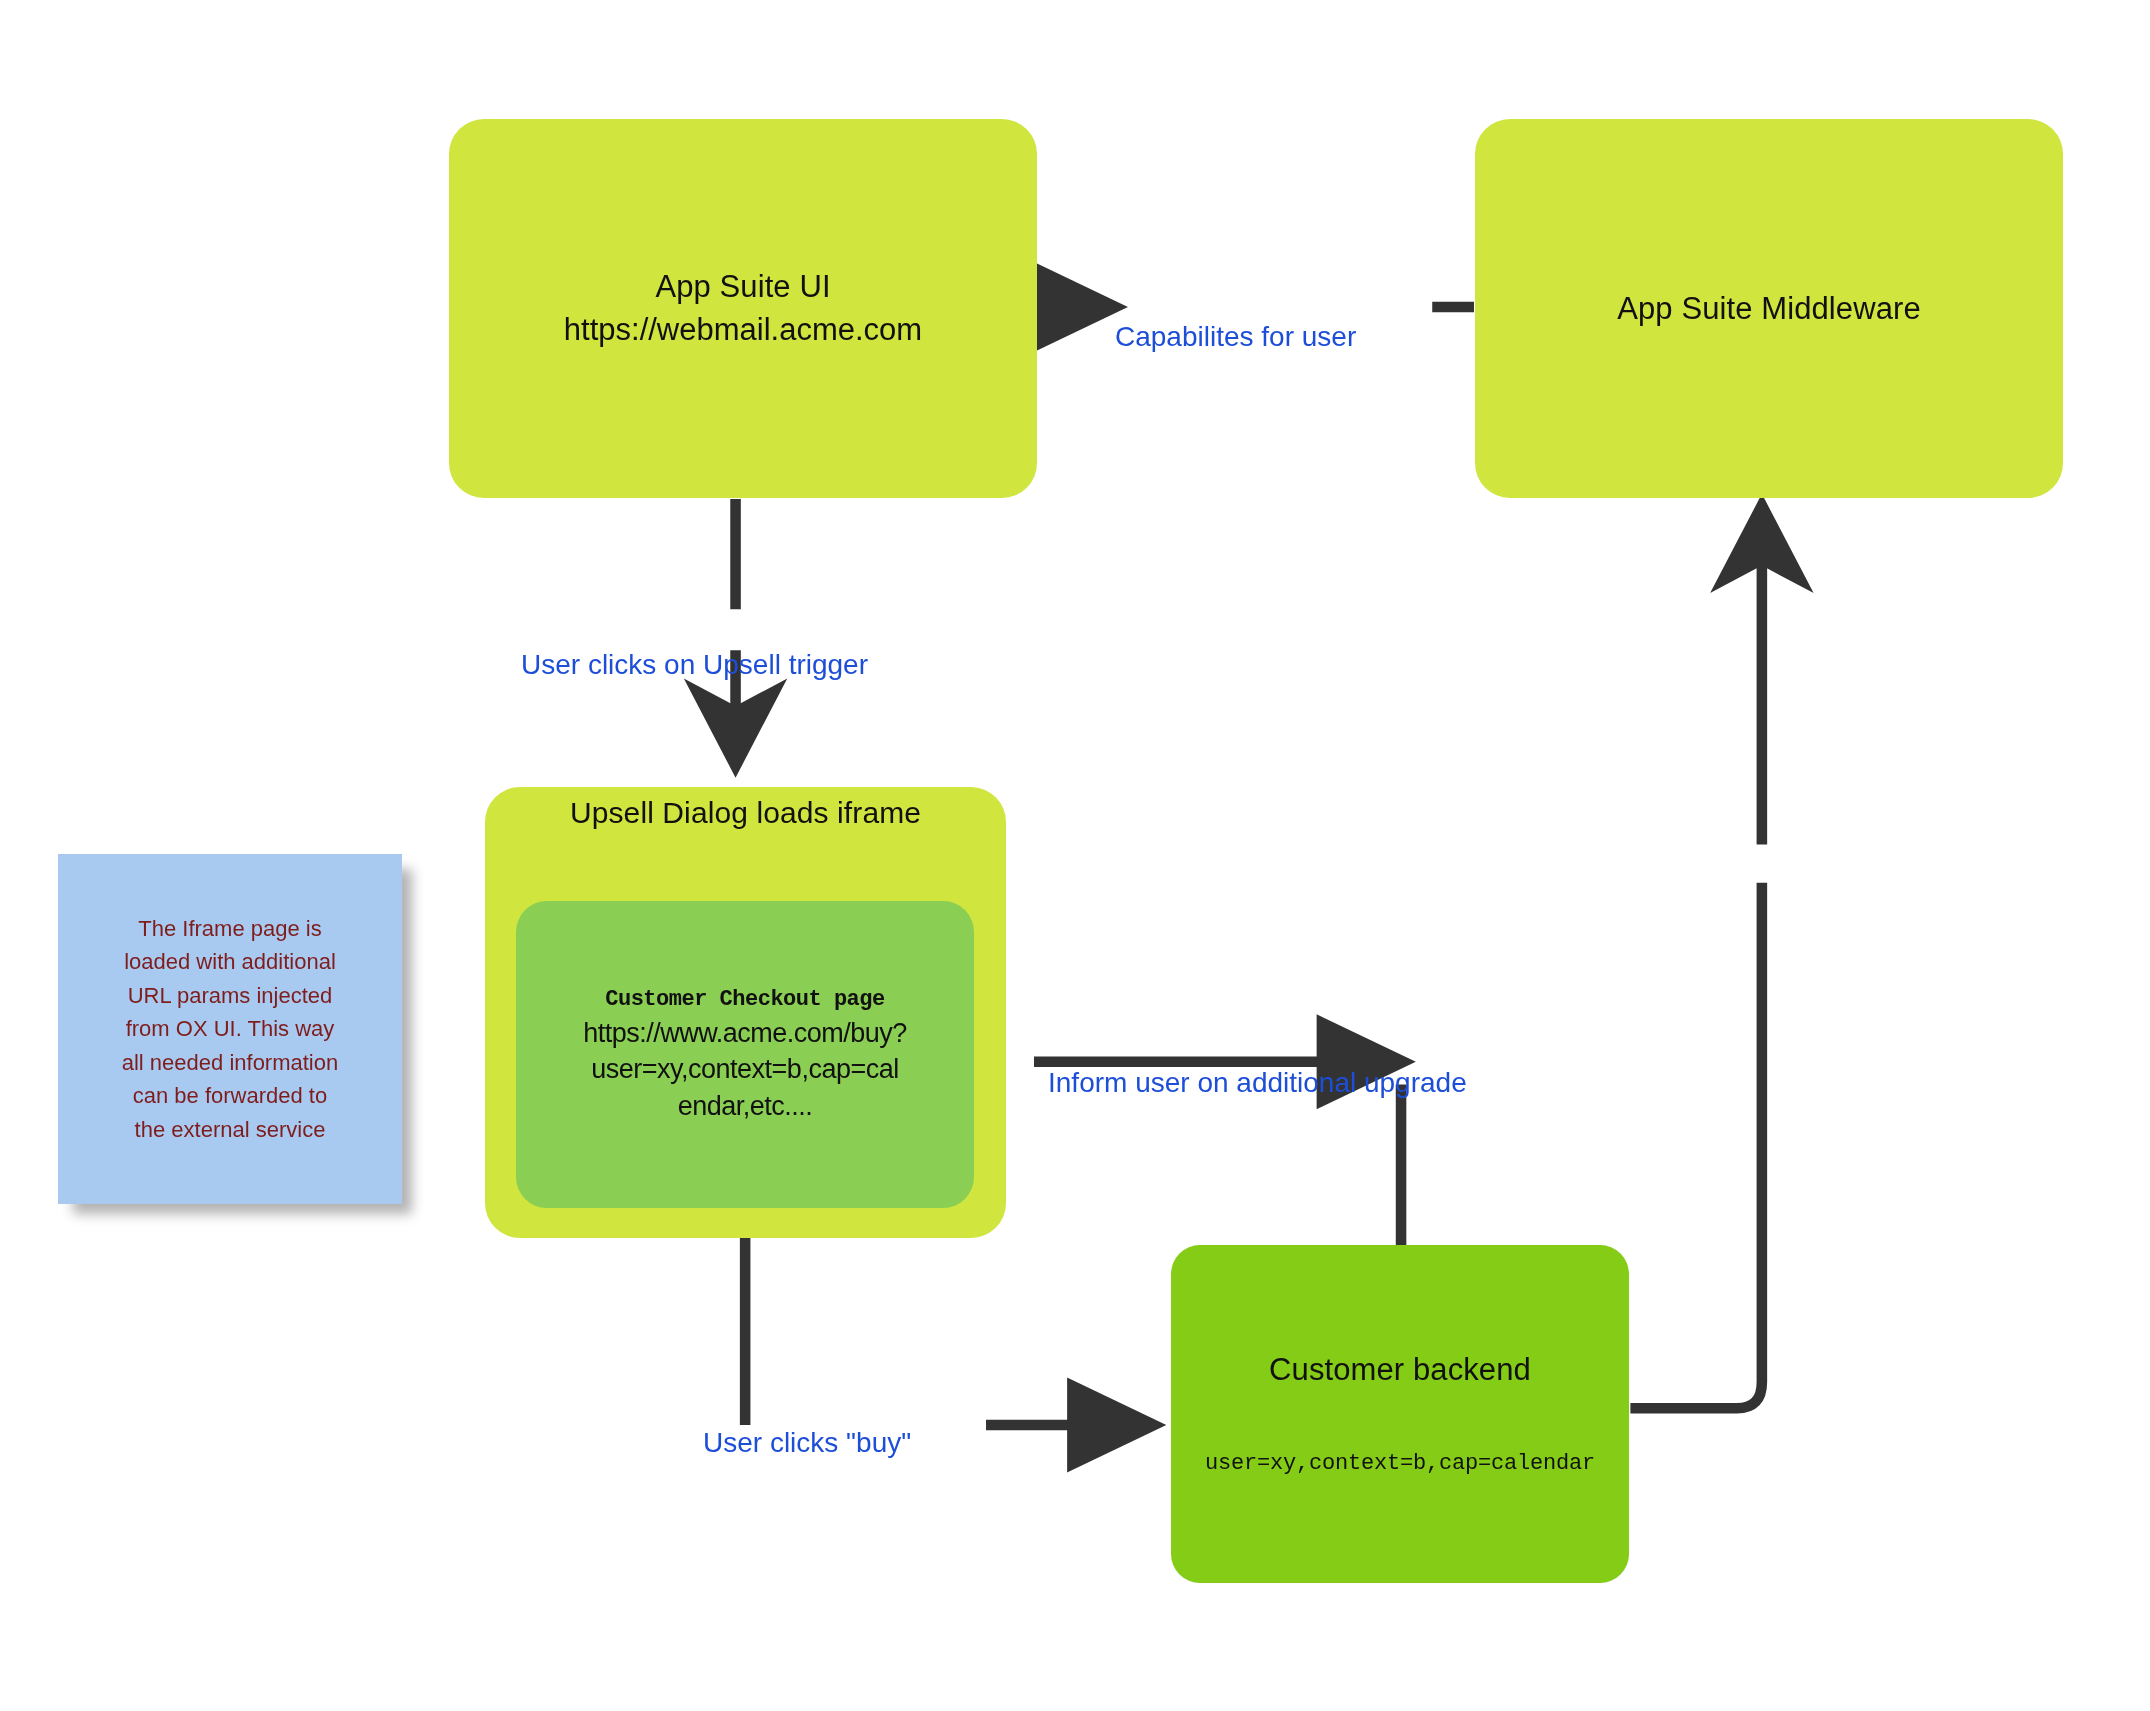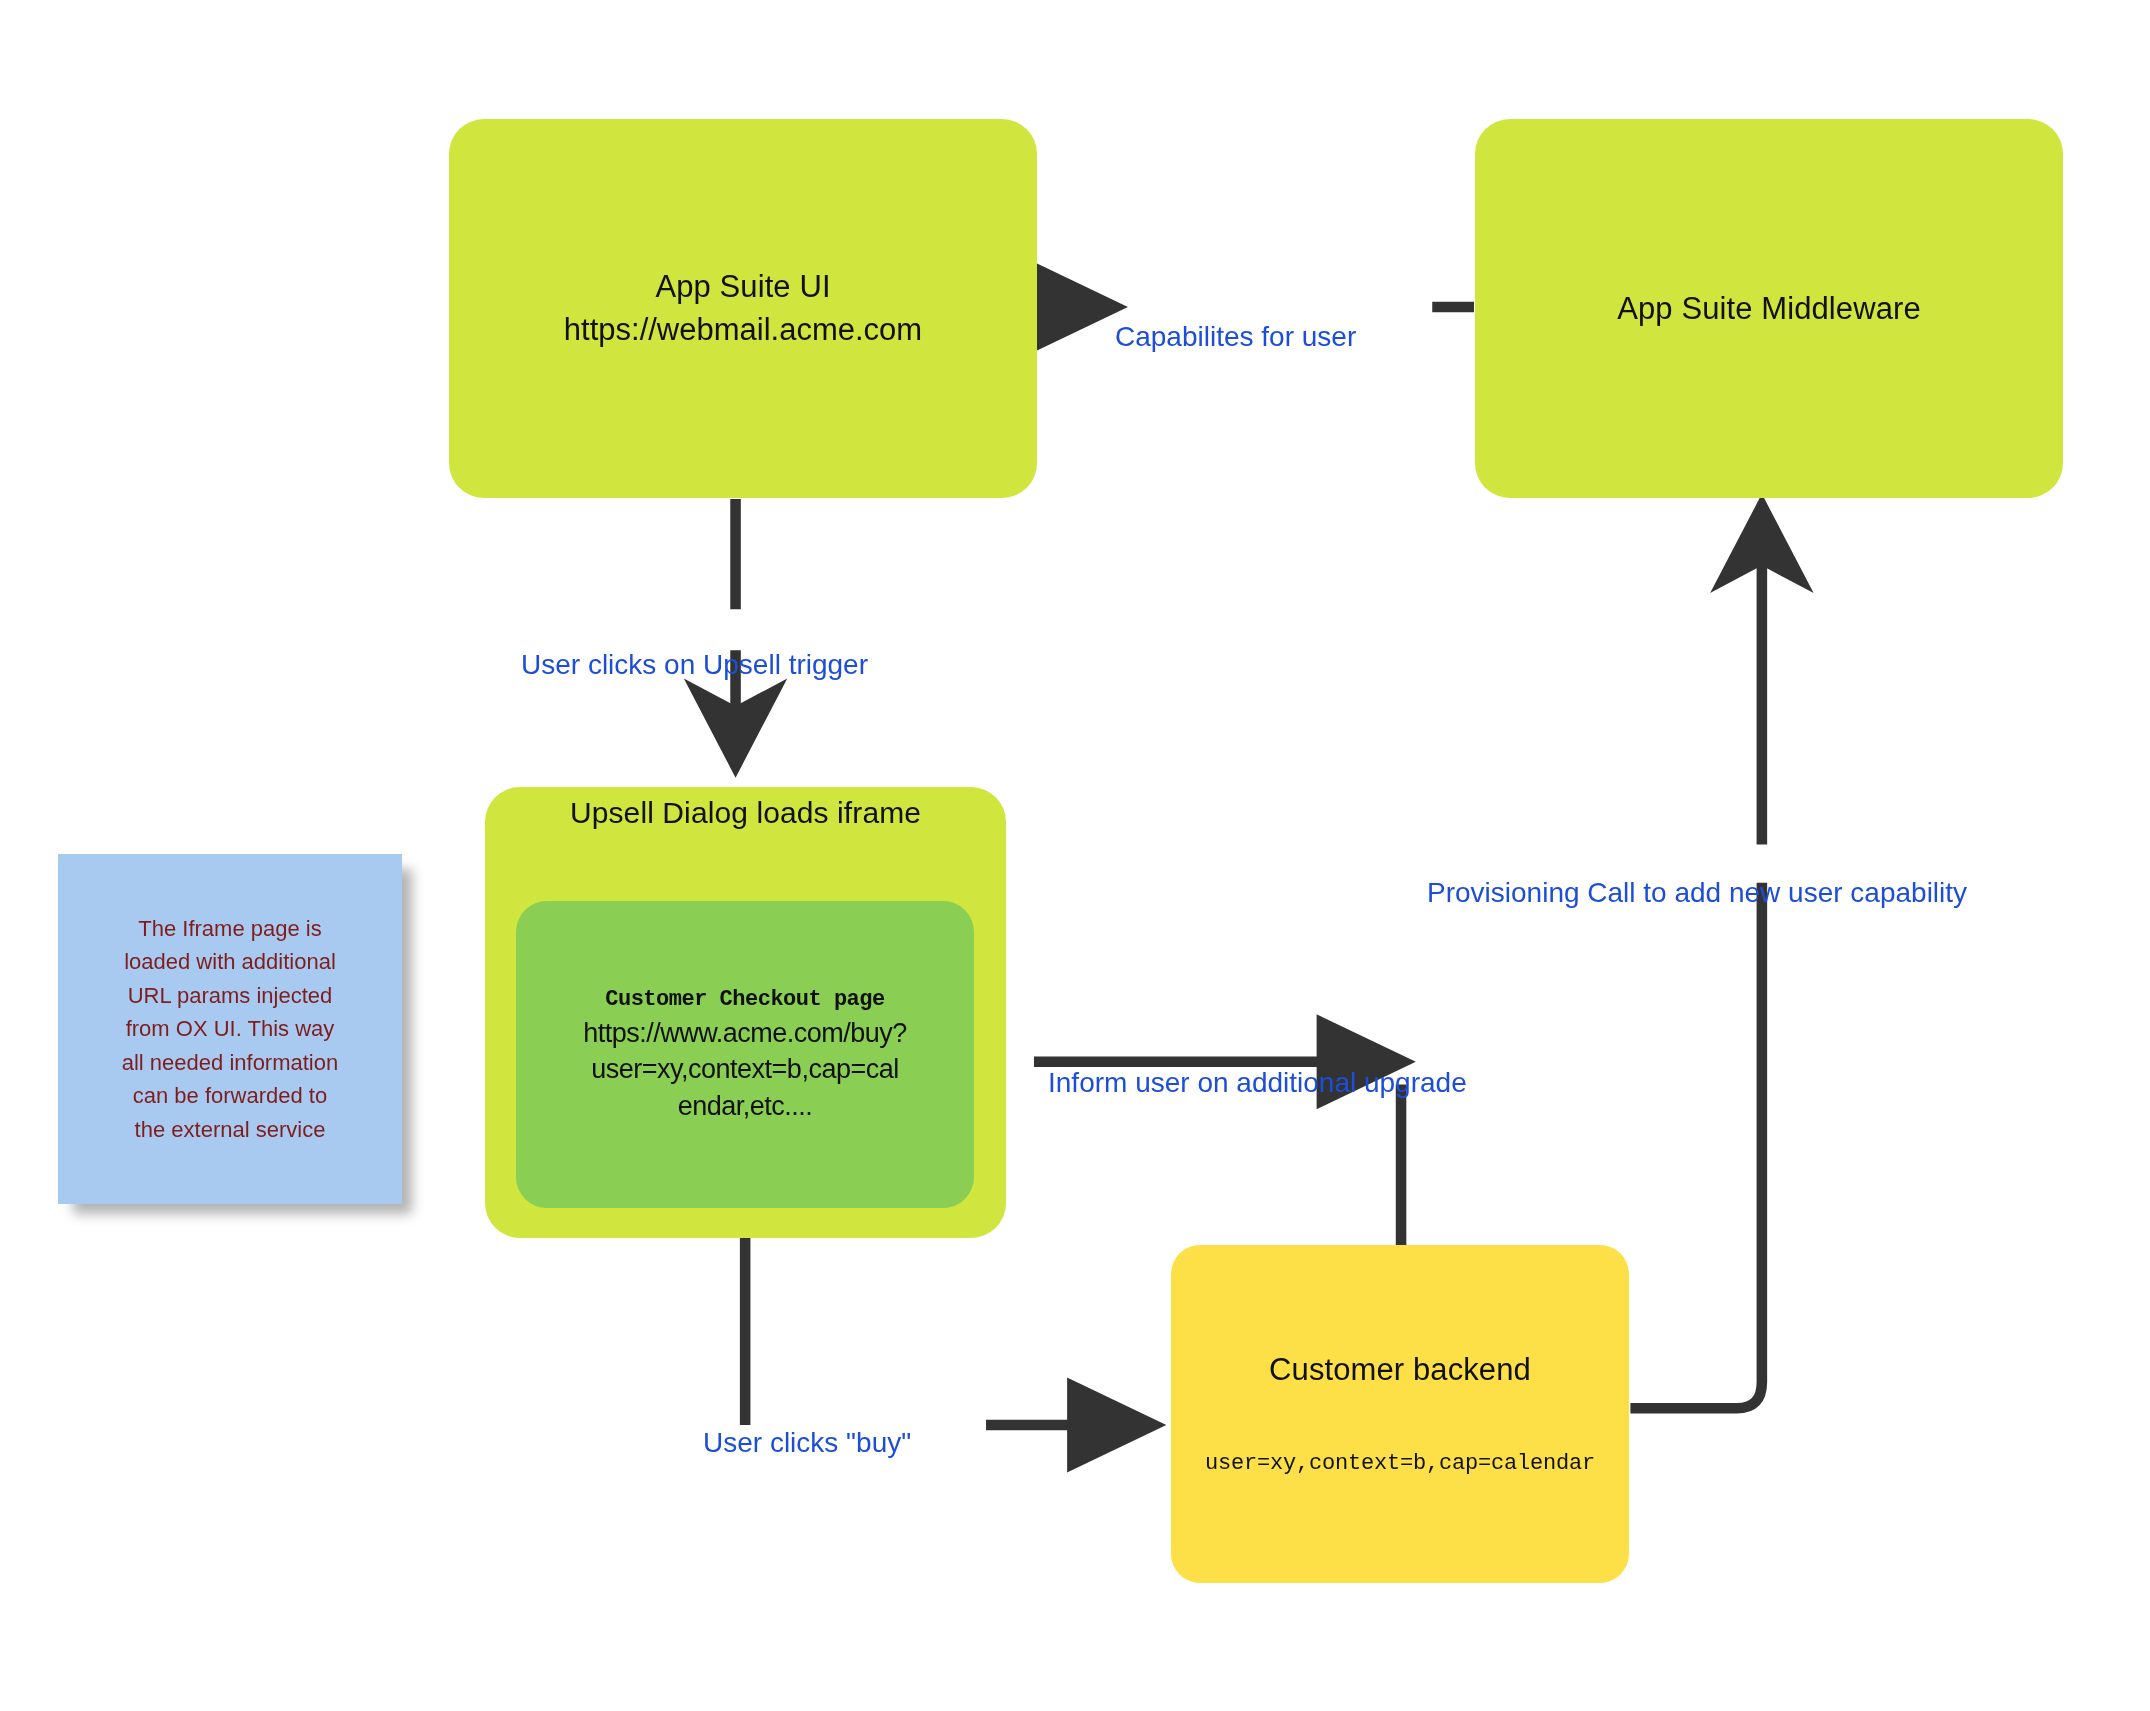--- a/index.html
+++ b/index.html
@@ -33,21 +33,21 @@
     align-items: center;
     justify-content: center;
     text-align: center;
     color: #111111;
   }
   .node-lime {
     background: #d0e53e;
     border-radius: 35px;
   }
   .node-green {
-    background: #fde047;
+    background: #84cc16;
     border-radius: 29px;
     gap: 44px;
   }
   .node-title {
     font-size: 31px;
     line-height: 1.28;
     font-weight: 400;
     letter-spacing: 0.1px;
   }
   .node-sub {
@@ -234,20 +234,19 @@
 from OX UI. This way
 all needed information
 can be forwarded to
 the external service</div>
   </div>
 
   <div class="edge-label" id="label-capabilities">Capabilites for user</div>
 
   <div class="edge-label" id="label-upsell-trigger">User clicks on Upsell trigger</div>
 
-  <div class="edge-label" id="label-provisioning">Provisioning Call to add new user capability</div>
 
   <div class="edge-label" id="label-inform">Inform user on additional upgrade</div>
 
   <div class="edge-label" id="label-buy">User clicks "buy"</div>
 
 </div>
 
 
 </body></html>

